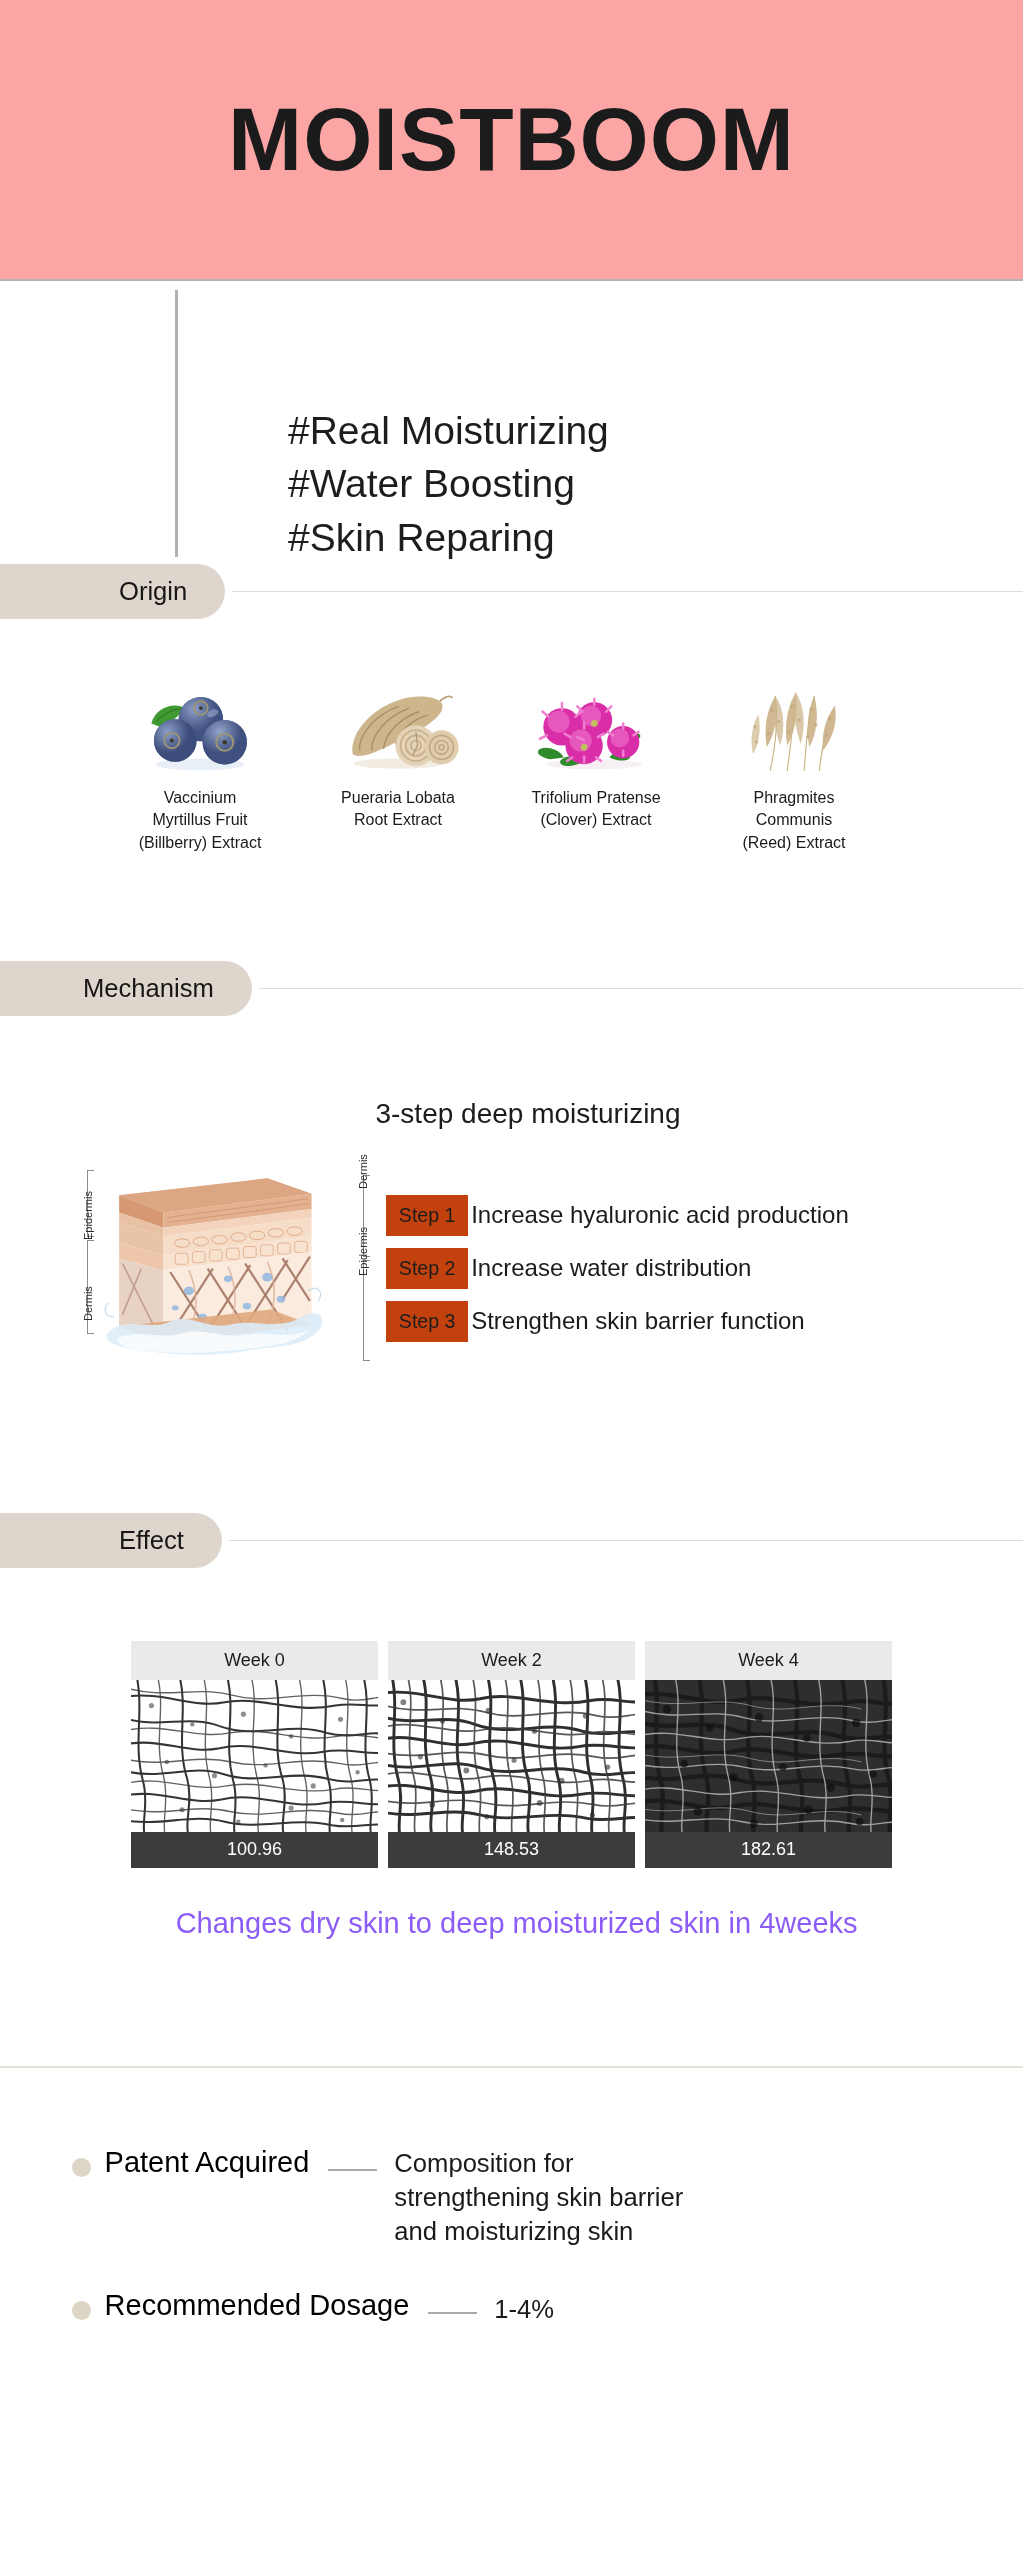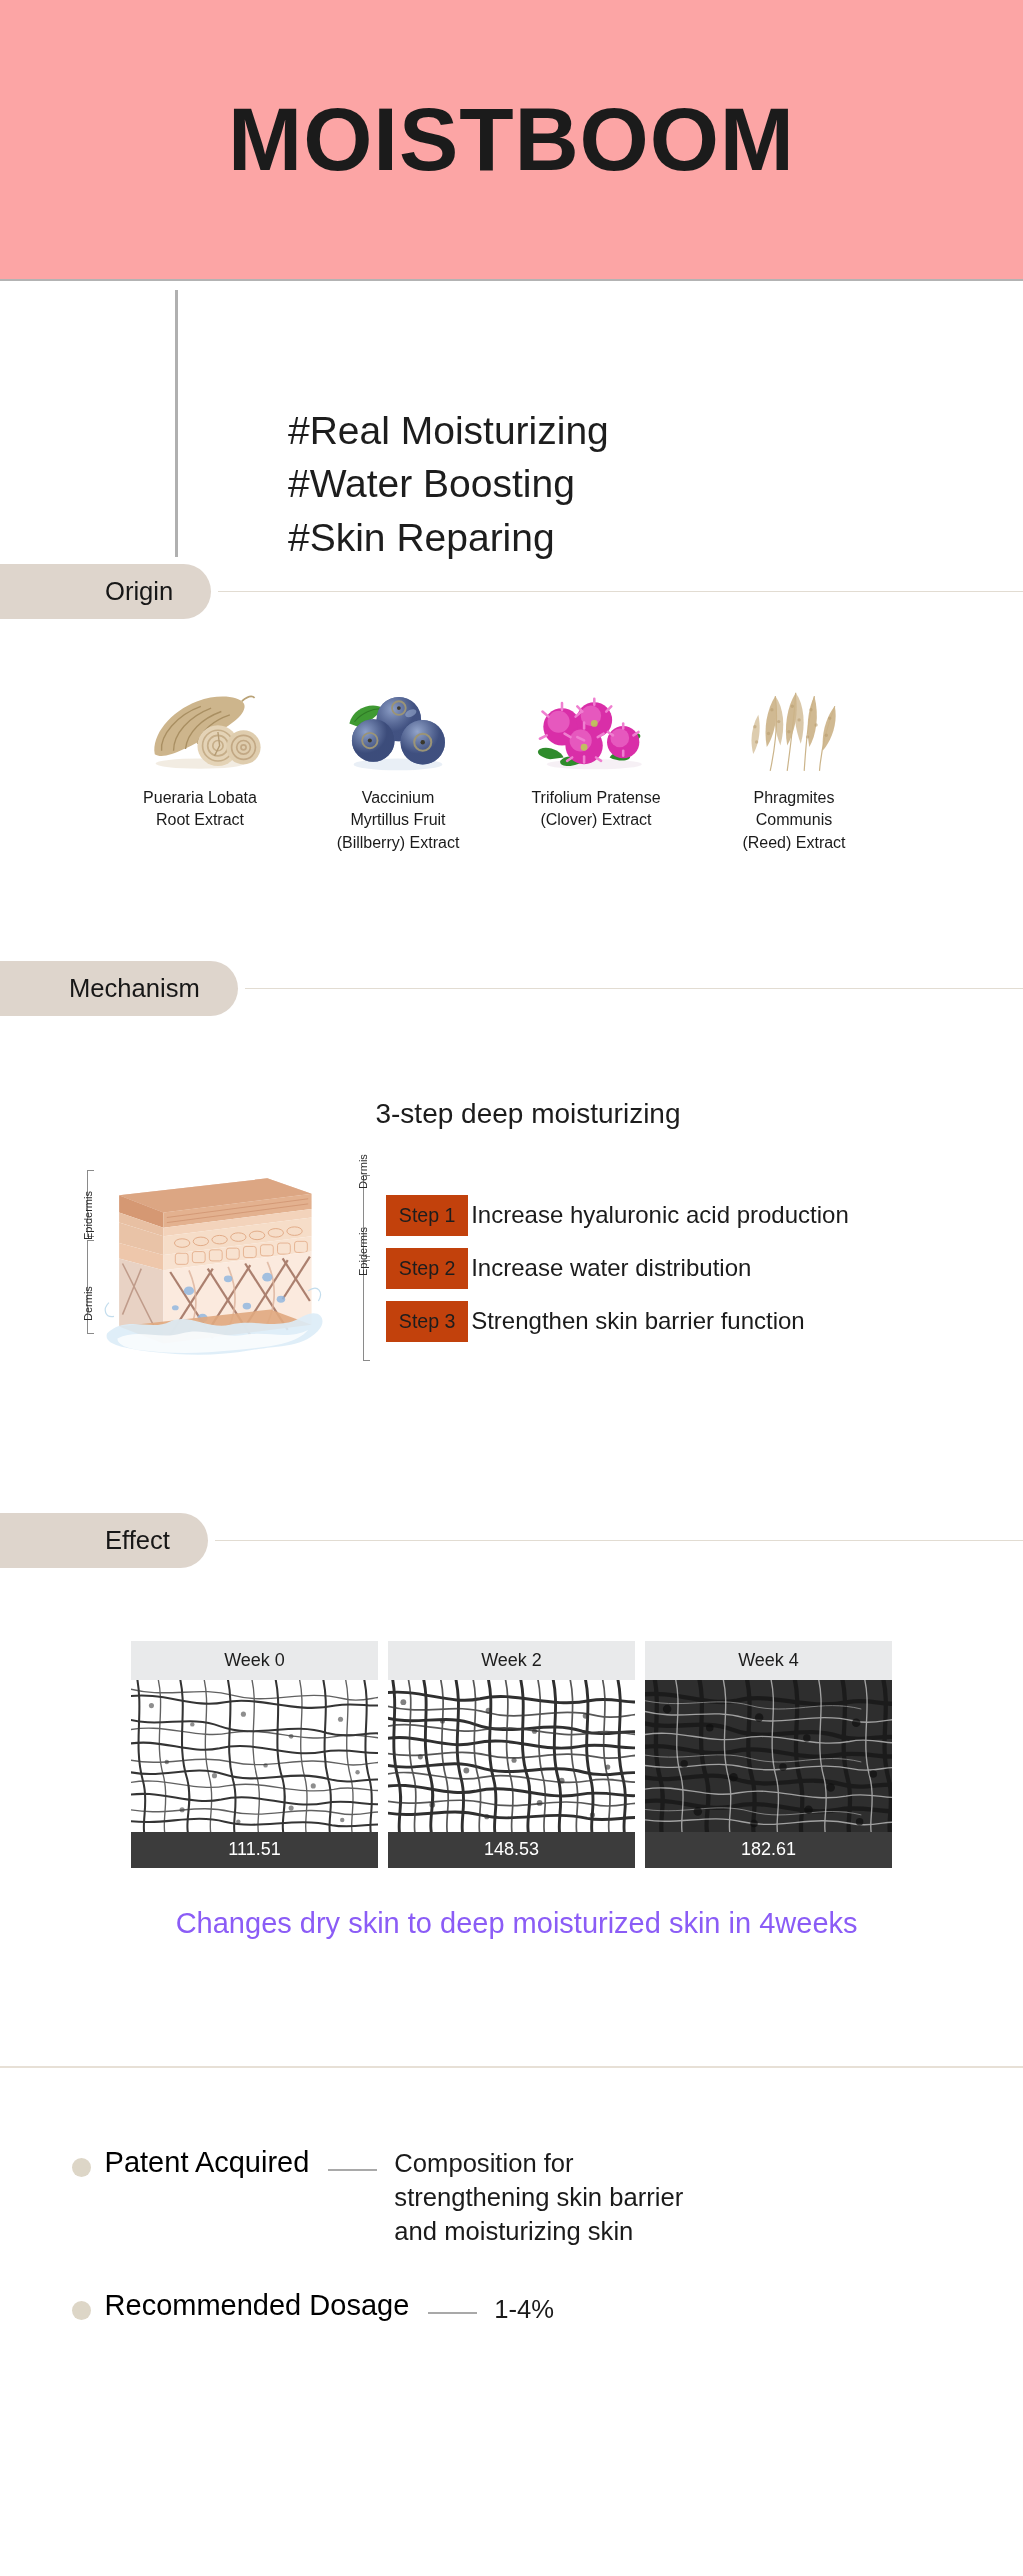--- a/index.html
+++ b/index.html
@@ -60,21 +60,21 @@
     height: 55px;
     display: flex;
     align-items: center;
   }
   .pill {
     height: 55px;
     background: #ded5cc;
     border-radius: 0 29px 29px 0;
     display: flex;
     align-items: center;
-    padding-left: 4px;
+    padding-left: 18px;
     position: relative;
     z-index: 2;
   }
   .pill-label {
     font-size: 25.6px;
     color: #171717;
     font-weight: 400;
     padding-right: 38px;
   }
   .head-rule {
@@ -282,48 +282,20 @@
 
 <div class="section-head">
   <div class="pill">
     <span style="width:101px"></span>
     <span class="pill-label">Origin</span>
   </div>
   <div class="head-rule"></div>
 </div>
 
 <div class="origin-body">
-
-  <div class="ingredient">
-    <div class="ing-art">
-      <svg width="128" height="94" viewBox="0 0 150 110">
-        <ellipse cx="75" cy="99" rx="52" ry="6" fill="#ece4d6" opacity=".7"></ellipse>
-        <path d="M22 88 C18 66 40 38 72 26 C96 17 120 20 126 28 C132 37 116 52 92 64 C62 79 34 96 22 88 Z" fill="#cdb58c"></path>
-        <path d="M30 84 C28 66 48 42 76 32" stroke="#a98f62" stroke-width="1.6" fill="none"></path>
-        <path d="M44 84 C44 64 62 44 88 34" stroke="#a98f62" stroke-width="1.6" fill="none"></path>
-        <path d="M58 82 C60 62 78 46 100 38" stroke="#a98f62" stroke-width="1.6" fill="none"></path>
-        <path d="M72 76 C76 60 92 48 110 42" stroke="#a98f62" stroke-width="1.6" fill="none"></path>
-        <path d="M124 26 C131 20 136 19 139 22" stroke="#b9a276" stroke-width="2" fill="none"></path>
-        <g>
-          <circle cx="96" cy="78" r="24" fill="#e4d3b6"></circle>
-          <circle cx="96" cy="78" r="18" fill="none" stroke="#c6ae89" stroke-width="2"></circle>
-          <circle cx="96" cy="78" r="12" fill="none" stroke="#c6ae89" stroke-width="2"></circle>
-          <circle cx="96" cy="78" r="6" fill="none" stroke="#c6ae89" stroke-width="2"></circle>
-          <path d="M96 62 L98 78 L92 90" stroke="#b49b74" stroke-width="1.6" fill="none"></path>
-        </g>
-        <g>
-          <circle cx="126" cy="80" r="20" fill="#dfcdae"></circle>
-          <circle cx="126" cy="80" r="14" fill="none" stroke="#c2a884" stroke-width="2"></circle>
-          <circle cx="126" cy="80" r="8" fill="none" stroke="#c2a884" stroke-width="2"></circle>
-          <circle cx="126" cy="80" r="3" fill="none" stroke="#c2a884" stroke-width="2"></circle>
-        </g>
-      </svg>
-    </div>
-    <div class="ing-label">Pueraria Lobata<br>Root Extract</div>
-  </div>
 
   <div class="ingredient">
     <div class="ing-art">
       <svg width="128" height="94" viewBox="0 0 150 110">
         <ellipse cx="75" cy="100" rx="52" ry="7" fill="#dfe8f2" opacity=".7"></ellipse>
         <path d="M18 52 C22 34 44 26 58 34 C50 44 42 50 28 56 Z" fill="#3f9a33"></path>
         <path d="M24 50 C32 40 46 34 56 35" stroke="#2f7a26" stroke-width="1.2" fill="none"></path>
         <circle cx="76" cy="47" r="26" fill="#56689c"></circle>
         <circle cx="76" cy="47" r="26" fill="url(#bgrad1)"></circle>
         <circle cx="76" cy="34" r="8" fill="none" stroke="#9b9476" stroke-width="2.2"></circle>
@@ -351,20 +323,48 @@
               <stop offset="100%" stop-color="#3d4d7c" stop-opacity=".9"></stop>
           </radialGradient>
         </defs>
       </svg>
     </div>
     <div class="ing-label">Vaccinium<br>Myrtillus Fruit<br>(Billberry) Extract</div>
   </div>
 
   <div class="ingredient">
     <div class="ing-art">
+      <svg width="128" height="94" viewBox="0 0 150 110">
+        <ellipse cx="75" cy="99" rx="52" ry="6" fill="#ece4d6" opacity=".7"></ellipse>
+        <path d="M22 88 C18 66 40 38 72 26 C96 17 120 20 126 28 C132 37 116 52 92 64 C62 79 34 96 22 88 Z" fill="#cdb58c"></path>
+        <path d="M30 84 C28 66 48 42 76 32" stroke="#a98f62" stroke-width="1.6" fill="none"></path>
+        <path d="M44 84 C44 64 62 44 88 34" stroke="#a98f62" stroke-width="1.6" fill="none"></path>
+        <path d="M58 82 C60 62 78 46 100 38" stroke="#a98f62" stroke-width="1.6" fill="none"></path>
+        <path d="M72 76 C76 60 92 48 110 42" stroke="#a98f62" stroke-width="1.6" fill="none"></path>
+        <path d="M124 26 C131 20 136 19 139 22" stroke="#b9a276" stroke-width="2" fill="none"></path>
+        <g>
+          <circle cx="96" cy="78" r="24" fill="#e4d3b6"></circle>
+          <circle cx="96" cy="78" r="18" fill="none" stroke="#c6ae89" stroke-width="2"></circle>
+          <circle cx="96" cy="78" r="12" fill="none" stroke="#c6ae89" stroke-width="2"></circle>
+          <circle cx="96" cy="78" r="6" fill="none" stroke="#c6ae89" stroke-width="2"></circle>
+          <path d="M96 62 L98 78 L92 90" stroke="#b49b74" stroke-width="1.6" fill="none"></path>
+        </g>
+        <g>
+          <circle cx="126" cy="80" r="20" fill="#dfcdae"></circle>
+          <circle cx="126" cy="80" r="14" fill="none" stroke="#c2a884" stroke-width="2"></circle>
+          <circle cx="126" cy="80" r="8" fill="none" stroke="#c2a884" stroke-width="2"></circle>
+          <circle cx="126" cy="80" r="3" fill="none" stroke="#c2a884" stroke-width="2"></circle>
+        </g>
+      </svg>
+    </div>
+    <div class="ing-label">Pueraria Lobata<br>Root Extract</div>
+  </div>
+
+  <div class="ingredient">
+    <div class="ing-art">
       <svg width="136" height="94" viewBox="0 0 160 110">
         <ellipse cx="78" cy="100" rx="56" ry="6" fill="#f0e6ee" opacity=".6"></ellipse>
         <path d="M26 94 C14 92 8 86 14 82 C24 78 38 84 42 92 Z" fill="#2f8b2c"></path>
         <path d="M58 100 C48 104 36 102 38 96 C44 88 60 90 64 98 Z" fill="#2f8b2c"></path>
         <path d="M96 92 C108 98 122 96 120 90 C116 82 100 84 96 92 Z" fill="#2f8b2c"></path>
         <path d="M108 66 C120 60 134 62 132 68 C128 76 112 74 108 66 Z" fill="#2f8b2c"></path>
         <g fill="#d92ea8">
           <circle cx="40" cy="56" r="22"></circle>
             <circle cx="78" cy="48" r="21"></circle>
           <circle cx="66" cy="78" r="22"></circle>
@@ -629,21 +629,21 @@
             <circle cx="158" cy="100" r="2.6"></circle>
             <circle cx="214" cy="124" r="3"></circle>
           <circle cx="266" cy="108" r="2.6"></circle>
             <circle cx="60" cy="152" r="3"></circle>
             <circle cx="126" cy="166" r="2.6"></circle>
           <circle cx="188" cy="150" r="3"></circle>
             <circle cx="248" cy="164" r="2.6"></circle>
         </g>
       </svg>
     </div>
-    <div class="panel-val">111.51</div>
+    <div class="panel-val">100.96</div>
   </div>
 
   <div class="panel">
     <div class="panel-head">Week 2</div>
     <div class="panel-img">
       <svg width="247" height="152" viewBox="0 0 290 178" preserveAspectRatio="none">
         <rect width="290" height="178" fill="#ffffff"></rect>
         <g stroke="#242424" stroke-width="3.4" fill="none" opacity=".95">
           <path d="M-10 16 C36 8 70 30 108 22 C150 12 188 34 238 24 C264 19 286 30 300 24"></path>
           <path d="M-10 42 C30 56 66 38 102 52 C146 68 184 46 228 60 C256 68 284 56 300 62"></path>

